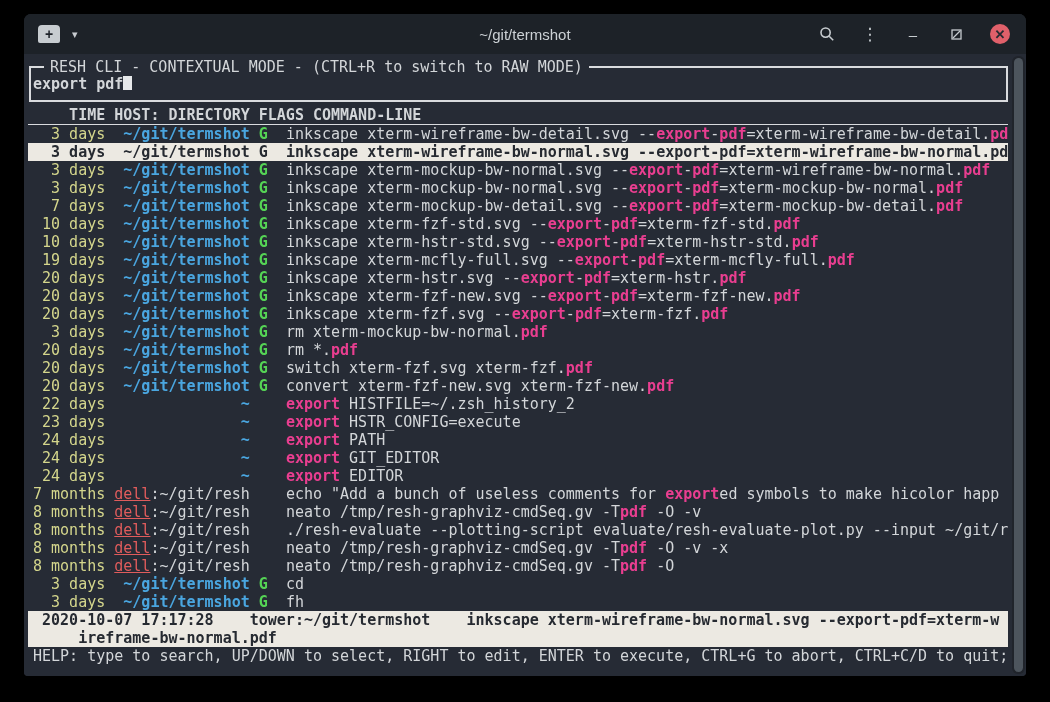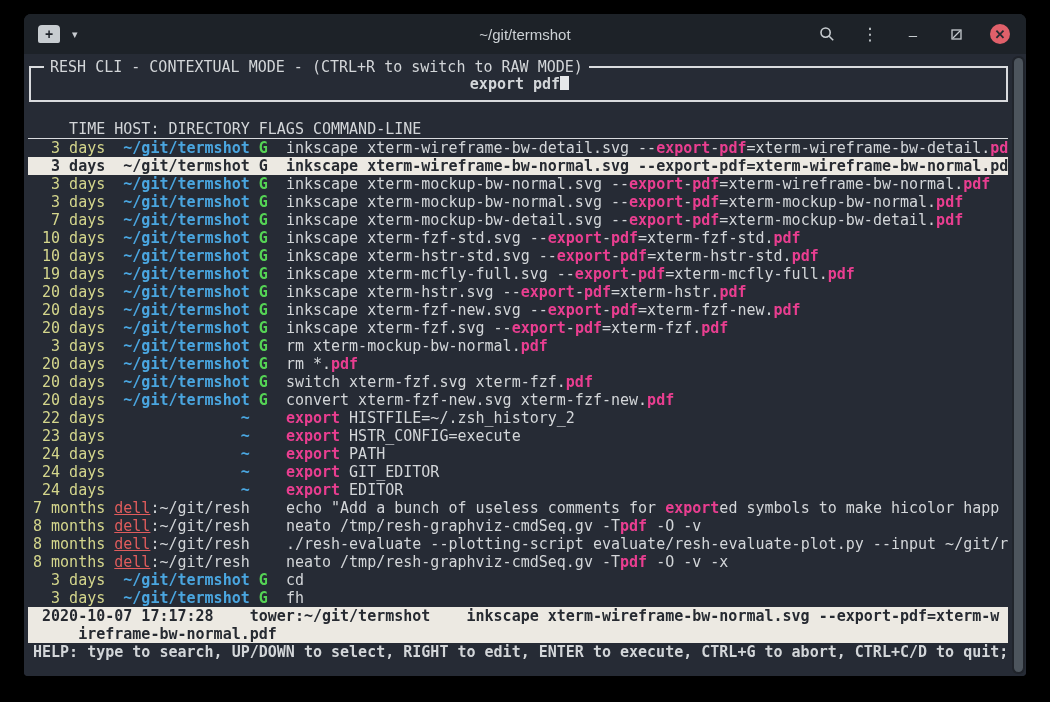--- a/index.html
+++ b/index.html
@@ -36,43 +36,43 @@
   
   .terminal{position:absolute; top:40px; left:0; right:0; bottom:0; background:var(--bg);}
   .scrollbar{position:absolute; right:1px; top:2px; bottom:2px; width:13px;
              background:#20242b; border-radius:6px;}
   .scroll-thumb{position:absolute; left:2px; right:2px; top:2px; bottom:2px;
                 background:#4d555d; border-radius:5px;}
   .content{position:absolute; left:4px; right:18px; top:0; bottom:0;
            font-size:15px; color:var(--fg);}
 
   .prompt-box{margin:12px 0 0 1px; height:36px; border:2px solid var(--border-light);
-              position:relative;text-align:center;}
+              position:relative;}
   .prompt-legend{position:absolute; top:-10px; left:13px; background:var(--bg);
                  padding:0 6px; white-space:pre; line-height:18px;}
   .query-line{padding:7px 0 0 2px; line-height:17px; white-space:pre;font-weight:bold;}
   .cursor{display:inline-block; width:9px; height:16px; background:#e6e8ea;
           vertical-align:text-top; margin-top:-1px;}
 
-  .table-header{margin-top:18px; height:19px; line-height:18px; padding-left:5px;
-                white-space:pre; border-bottom:1px solid var(--border-light);}
+  .table-header{margin-top:4px; height:19px; line-height:18px; padding-left:5px;
+                white-space:pre; border-bottom:1px solid var(--border-light);font-weight:bold;}
 
   .rows .row{height:18px; line-height:18px; padding-left:5px; white-space:pre;}
   .seg-t{color:var(--yellow);text-align:right;}
   .seg-d{color:var(--blue); font-weight:bold;}
   .seg-f{color:var(--green); font-weight:bold;}
   .seg-h{color:var(--red);text-decoration:underline;}
   .seg-m{color:var(--pink); font-weight:bold;margin-top:32px;}
   .seg-p{color:var(--fg);}
   .row.selected{background:var(--select-bg);}
   .row.selected span{color:var(--select-fg) !important; font-weight:bold;}
 
   .status-bar{background:var(--select-bg); color:var(--select-fg); font-weight:bold;}
   .status-bar div{height:18px; line-height:18px; padding-left:5px; white-space:pre;}
-  .help-line{height:18px; line-height:18px; padding-left:5px; white-space:pre; color:var(--fg);font-weight:bold;}
+  .help-line{height:18px; line-height:18px; padding-left:5px; white-space:pre; color:var(--fg);}
 </style>
 </head>
 <body>
 
 <div class="window">
 
   <div class="titlebar">
     <div class="tb-left">
       <div class="newtab-btn">
         <span class="plus">+</span>
@@ -131,20 +131,21 @@
           <div class="row"><span class="seg-t"> 20 days</span><span class="seg-p"> </span><span class="seg-d"> ~/git/termshot</span><span class="seg-p"> </span><span class="seg-f">G</span><span class="seg-p">  </span><span class="seg-p">convert xterm-fzf-new.svg xterm-fzf-new.</span><span class="seg-m">pdf</span></div>
           <div class="row"><span class="seg-t"> 22 days</span><span class="seg-p">               </span><span class="seg-d">~</span><span class="seg-p">    </span><span class="seg-m">export</span><span class="seg-p"> HISTFILE=~/.zsh_history_2</span></div>
           <div class="row"><span class="seg-t"> 23 days</span><span class="seg-p">               </span><span class="seg-d">~</span><span class="seg-p">    </span><span class="seg-m">export</span><span class="seg-p"> HSTR_CONFIG=execute</span></div>
           <div class="row"><span class="seg-t"> 24 days</span><span class="seg-p">               </span><span class="seg-d">~</span><span class="seg-p">    </span><span class="seg-m">export</span><span class="seg-p"> PATH</span></div>
           <div class="row"><span class="seg-t"> 24 days</span><span class="seg-p">               </span><span class="seg-d">~</span><span class="seg-p">    </span><span class="seg-m">export</span><span class="seg-p"> GIT_EDITOR</span></div>
           <div class="row"><span class="seg-t"> 24 days</span><span class="seg-p">               </span><span class="seg-d">~</span><span class="seg-p">    </span><span class="seg-m">export</span><span class="seg-p"> EDITOR</span></div>
           <div class="row"><span class="seg-t">7 months</span><span class="seg-p"> </span><span class="seg-h">dell</span><span class="seg-p">:~/git/resh    </span><span class="seg-p">echo "Add a bunch of useless comments for </span><span class="seg-m">export</span><span class="seg-p">ed symbols to make hicolor happ</span></div>
           <div class="row"><span class="seg-t">8 months</span><span class="seg-p"> </span><span class="seg-h">dell</span><span class="seg-p">:~/git/resh    </span><span class="seg-p">neato /tmp/resh-graphviz-cmdSeq.gv -T</span><span class="seg-m">pdf</span><span class="seg-p"> -O -v</span></div>
           <div class="row"><span class="seg-t">8 months</span><span class="seg-p"> </span><span class="seg-h">dell</span><span class="seg-p">:~/git/resh    </span><span class="seg-p">./resh-evaluate --plotting-script evaluate/resh-evaluate-plot.py --input ~/git/r</span></div>
           <div class="row"><span class="seg-t">8 months</span><span class="seg-p"> </span><span class="seg-h">dell</span><span class="seg-p">:~/git/resh    </span><span class="seg-p">neato /tmp/resh-graphviz-cmdSeq.gv -T</span><span class="seg-m">pdf</span><span class="seg-p"> -O -v -x</span></div>
+          <div class="row"><span class="seg-t">8 months</span><span class="seg-p"> </span><span class="seg-h">dell</span><span class="seg-p">:~/git/resh    </span><span class="seg-p">neato /tmp/resh-graphviz-cmdSeq.gv -T</span><span class="seg-m">pdf</span><span class="seg-p"> -O</span></div>
           <div class="row"><span class="seg-t">  3 days</span><span class="seg-p"> </span><span class="seg-d"> ~/git/termshot</span><span class="seg-p"> </span><span class="seg-f">G</span><span class="seg-p">  </span><span class="seg-p">cd</span></div>
           <div class="row"><span class="seg-t">  3 days</span><span class="seg-p"> </span><span class="seg-d"> ~/git/termshot</span><span class="seg-p"> </span><span class="seg-f">G</span><span class="seg-p">  </span><span class="seg-p">fh</span></div>
         </div>
 
       <div class="status-bar">
         <div> 2020-10-07 17:17:28    tower:~/git/termshot    inkscape xterm-wireframe-bw-normal.svg --export-pdf=xterm-w</div>
         <div>     ireframe-bw-normal.pdf</div>
       </div>
 
       <div class="help-line">HELP: type to search, UP/DOWN to select, RIGHT to edit, ENTER to execute, CTRL+G to abort, CTRL+C/D to quit;</div>

